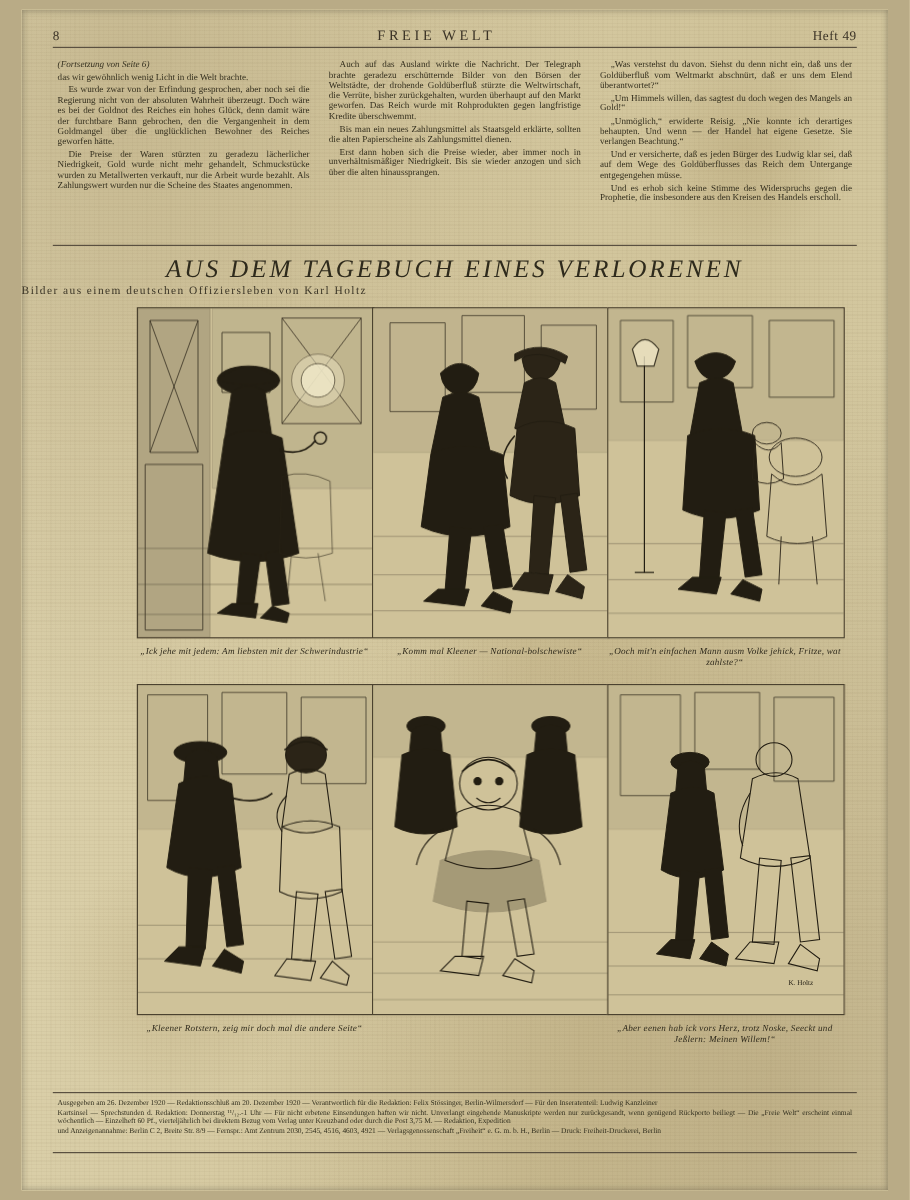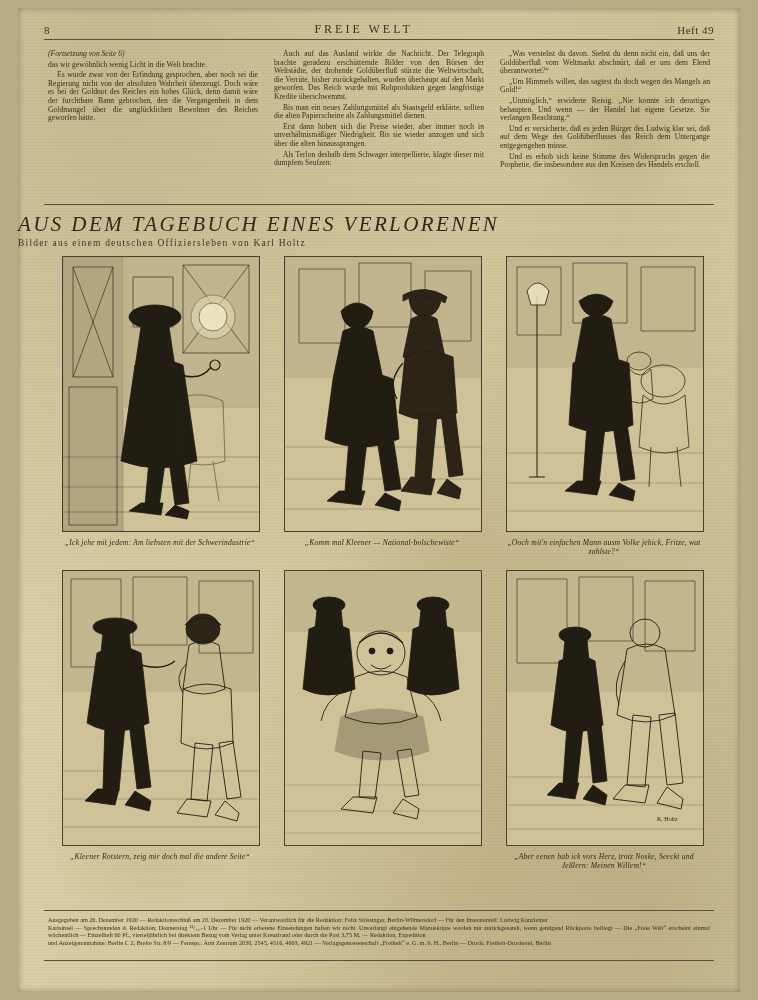--- a/index.html
+++ b/index.html
@@ -53,33 +53,33 @@
   }
   .col p.noind{text-indent:0;}
   .contnote{
     font-size:7px;font-style:italic;color:#3b3424;margin:0 0 2px 0;
   }
   .rule-mid{
     position:absolute;left:26px;top:196px;width:670px;height:1px;background:#5a5040;
   }
   
   .feature-title{
-    position:absolute;left:0;top:204px;width:722px;text-align:left;
+    position:absolute;left:0;top:204px;width:722px;text-align:center;
     font-size:21px;letter-spacing:2.4px;font-style:italic;color:#2e2a1c;
     font-family:"Liberation Serif", serif;
   }
   .feature-sub{
     position:absolute;left:0;top:230px;width:722px;text-align:left;
     font-size:9.5px;letter-spacing:1.2px;color:#3b3526;
   }
   
   .grid{
     position:absolute;left:44px;top:248px;width:640px;
   }
-  .row{display:flex;justify-content:space-between;}
+  .row{display:flex;justify-content:flex-end;}
   .cell{width:196px;}
   .panel{
     width:196px;height:274px;
     border:1px solid #4b422f;
     background:#cfc299;
     position:relative;overflow:hidden;
   }
   .panel .ink{position:absolute;inset:0;}
   .cap{
     margin-top:6px;text-align:center;
@@ -115,26 +115,26 @@
     <span class="mid">FREIE WELT</span>
     <span>Heft 49</span>
   </div>
   <div class="rule-top"></div>
 
   <div class="cols">
     <div class="col">
       <p class="contnote noind">(Fortsetzung von Seite 6)</p>
       <p class="noind">das wir gewöhnlich wenig Licht in die Welt brachte.</p>
       <p>Es wurde zwar von der Erfindung gesprochen, aber noch sei die Regierung nicht von der absoluten Wahrheit überzeugt. Doch wäre es bei der Goldnot des Reiches ein hohes Glück, denn damit wäre der furchtbare Bann gebrochen, den die Vergangenheit in dem Goldmangel über die unglücklichen Bewohner des Reiches geworfen hätte.</p>
+      <p>Die Preise der Waren stürzten zu geradezu lächerlicher Niedrigkeit, Gold wurde nicht mehr gehandelt, Schmuckstücke wurden zu Metallwerten verkauft, nur die Arbeit wurde bezahlt. Als Zahlungswert wurden nur die Scheine des Staates angenommen.</p>
     </div>
     <div class="col">
       <p>Auch auf das Ausland wirkte die Nachricht. Der Telegraph brachte geradezu erschütternde Bilder von den Börsen der Weltstädte, der drohende Goldüberfluß stürzte die Weltwirtschaft, die Verrüte, bisher zurückgehalten, wurden überhaupt auf den Markt geworfen. Das Reich wurde mit Rohprodukten gegen langfristige Kredite überschwemmt.</p>
       <p>Bis man ein neues Zahlungsmittel als Staatsgeld erklärte, sollten die alten Papierscheine als Zahlungsmittel dienen.</p>
       <p>Erst dann hoben sich die Preise wieder, aber immer noch in unverhältnismäßiger Niedrigkeit. Bis sie wieder anzogen und sich über die alten hinaussprangen.</p>
-      <p>Als Terlon deshalb dem Schwager interpellierte, klagte dieser mit dumpfem Seufzen:</p>
     </div>
     <div class="col">
       <p>„Was verstehst du davon. Siehst du denn nicht ein, daß uns der Goldüberfluß vom Weltmarkt abschnürt, daß er uns dem Elend überantwortet?“</p>
       <p>„Um Himmels willen, das sagtest du doch wegen des Mangels an Gold!“</p>
       <p>„Unmöglich,“ erwiderte Reisig. „Nie konnte ich derartiges behaupten. Und wenn — der Handel hat eigene Gesetze. Sie verlangen Beachtung.“</p>
       <p>Und er versicherte, daß es jeden Bürger des Ludwig klar sei, daß auf dem Wege des Goldüberflusses das Reich dem Untergange entgegengehen müsse.</p>
       <p>Und es erhob sich keine Stimme des Widerspruchs gegen die Prophetie, die insbesondere aus den Kreisen des Handels erscholl.</p>
     </div>
   </div>
 

